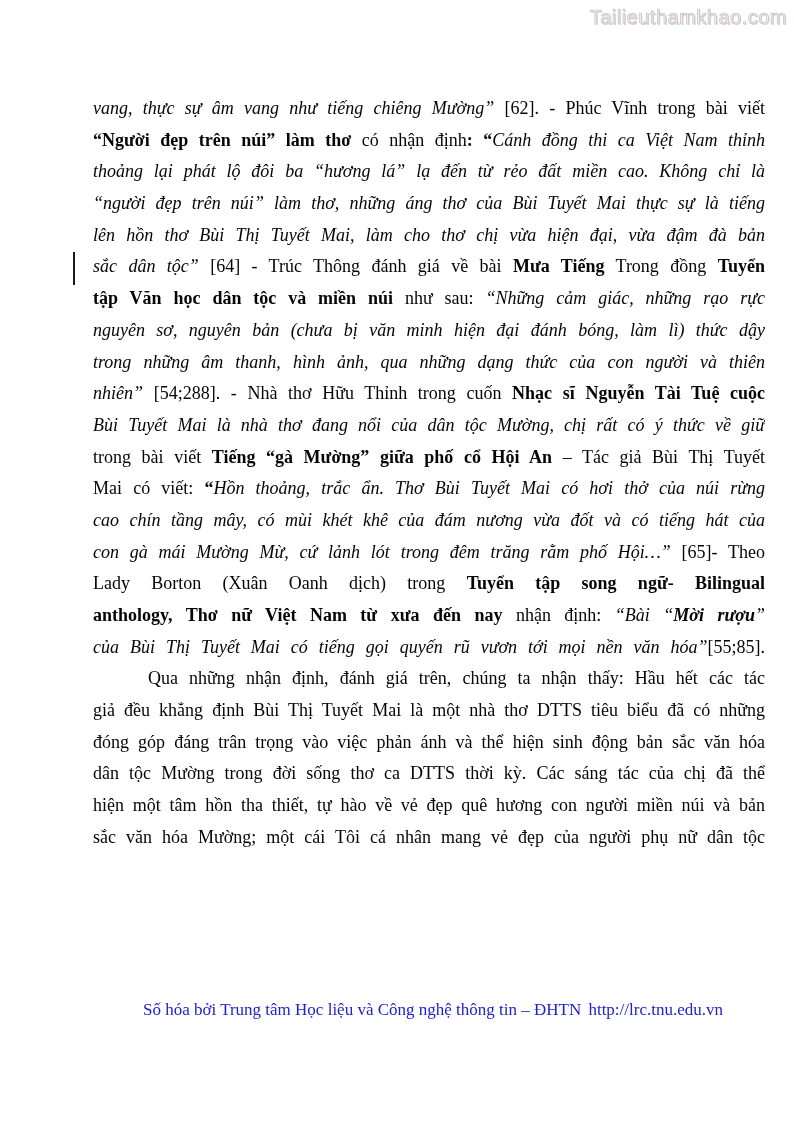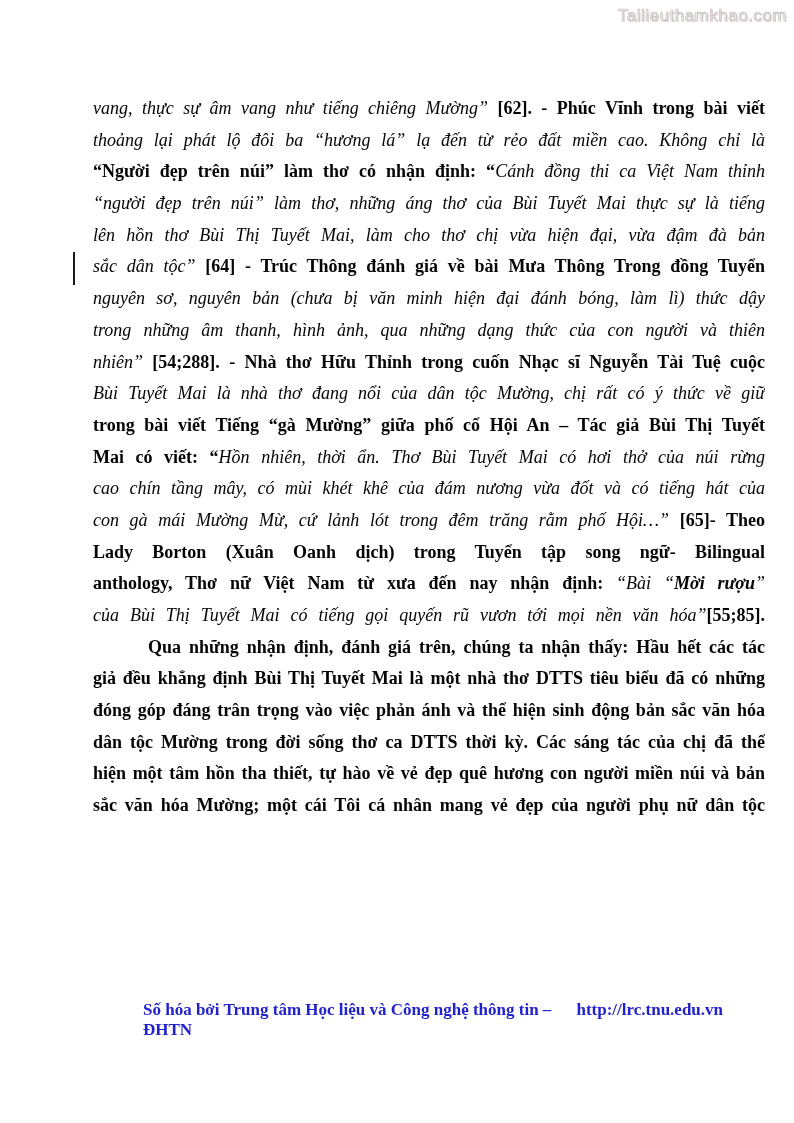--- a/index.html
+++ b/index.html
@@ -8,21 +8,21 @@
     width:794px; height:1123px;
     background:#ffffff;
     font-family:"Liberation Serif", serif;
     color:#050505;
     overflow:hidden;
   }
   .watermark {
     position:absolute;
     top:6px; right:7px;
     font-family:"Liberation Sans", sans-serif;
-    font-size:17px;
+    font-size:20px;
     letter-spacing:0.5px;
     color:#f4f0f0;
     -webkit-text-stroke:0.7px #c8bebe;
     text-shadow:1px 1px 0 #dcd4d4;
     user-select:none;
   }
   .change-bar {
     position:absolute;
     left:73px; top:252px;
     width:2px; height:33px;
@@ -37,63 +37,63 @@
   .line {
     height:31.7px;
     line-height:31.7px;
     text-align:justify;
     text-align-last:justify;
     text-justify:inter-word;
     overflow:hidden;
     white-space:normal;
   }
   .line.indent { text-indent:55px; }
-  .s-n { font-style:normal; font-weight:bold; }
+  .s-n { font-style:normal; font-weight:normal; }
   .s-i { font-style:italic; }
   .s-b { font-weight:bold; }
   .s-bi { font-weight:bold; font-style:italic;margin-top:32px; }
   .s-rev { border-bottom:1.5px solid #6aa3dc; }
   .footer {
     position:absolute;
     left:93px; top:1000px;
     width:672px;
     display:flex;
     justify-content:space-between;
     align-items:baseline;
     font-size:17px;
     color:#2222cc;
   }
-  .footer-note { padding-left:50px;font-weight:bold; }
+  .footer-note { padding-left:50px; }
   .footer-link {
     color:#2222cc;
     text-decoration:none;
     margin-right:42px;
     cursor:pointer;
-    font-weight:bold;
   }
 </style>
 </head>
 <body>
 
 <div class="page">
   <div class="watermark">Tailieuthamkhao.com</div>
   <div class="change-bar"></div>
   <div class="body-text">
       <div class="line"><span class="s-i">vang, thực sự âm vang như tiếng chiêng Mường” </span><span class="s-n">[62]. - Phúc Vĩnh trong bài viết</span></div>
+      <div class="line"><span class="s-b">“Người đẹp trên núi” làm thơ </span><span class="s-n">có nhận định</span><span class="s-b">: “</span><span class="s-i">Cánh đồng thi ca Việt Nam thỉnh</span></div>
       <div class="line"><span class="s-i">thoảng lại phát lộ đôi ba “hương lá” lạ đến từ rẻo đất miền cao. Không chỉ là</span></div>
-      <div class="line"><span class="s-b">“Người đẹp trên núi” làm thơ </span><span class="s-n">có nhận định</span><span class="s-b">: “</span><span class="s-i">Cánh đồng thi ca Việt Nam thỉnh</span></div>
       <div class="line"><span class="s-i">“người đẹp trên núi” làm thơ, những áng thơ của Bùi Tuyết Mai thực sự là tiếng</span></div>
       <div class="line"><span class="s-i">lên hồn thơ Bùi Thị Tuyết Mai, làm cho thơ chị vừa hiện đại, vừa đậm đà bản</span></div>
-      <div class="line"><span class="s-i">sắc dân tộc”</span><span class="s-n"> [64] - Trúc Thông đánh giá về bài </span><span class="s-b">Mưa Thông</span><span class="s-n"> Trong đồng </span><span class="s-b">Tuyển</span></div>
+      <div class="line"><span class="s-i">sắc dân tộc”</span><span class="s-n"> [64] - Trúc Thông đánh giá về bài </span><span class="s-b">Mưa Tiếng</span><span class="s-n"> Trong đồng </span><span class="s-b">Tuyển</span></div>
+      <div class="line"><span class="s-b">tập Văn học dân tộc và miền núi</span><span class="s-n"> như sau: </span><span class="s-i">“Những cảm giác, những rạo rực</span></div>
       <div class="line"><span class="s-i">nguyên sơ, nguyên bản (chưa bị văn minh hiện đại đánh bóng, làm lì) thức dậy</span></div>
       <div class="line"><span class="s-i">trong những âm thanh, hình ảnh, qua những dạng thức của con người và thiên</span></div>
       <div class="line"><span class="s-i">nhiên” </span><span class="s-n">[54;288]. - Nhà thơ Hữu Thỉnh trong cuốn </span><span class="s-b">Nhạc sĩ Nguyễn Tài Tuệ cuộc</span></div>
       <div class="line"><span class="s-i">Bùi Tuyết Mai là nhà thơ đang nổi của dân tộc Mường, chị rất có ý thức về giữ</span></div>
       <div class="line"><span class="s-n">trong bài viết </span><span class="s-b">Tiếng “gà Mường” giữa phố cổ Hội An</span><span class="s-n"> – Tác giả Bùi Thị Tuyết</span></div>
-      <div class="line"><span class="s-n">Mai có viết: </span><span class="s-b">“</span><span class="s-i">Hồn nhiên, thời ẩn.  Thơ Bùi Tuyết Mai có hơi thở của núi rừng</span></div>
+      <div class="line"><span class="s-n">Mai có viết: </span><span class="s-b">“</span><span class="s-i">Hồn thoảng, trắc ẩn.  Thơ Bùi Tuyết Mai có hơi thở của núi rừng</span></div>
       <div class="line"><span class="s-i">cao chín tầng mây, có mùi khét khê của đám nương vừa đốt và có tiếng hát của</span></div>
       <div class="line"><span class="s-i">con gà mái Mường Mừ,  cứ lảnh lót trong đêm trăng rằm phố Hội…” </span><span class="s-n">[65]- Theo</span></div>
       <div class="line"><span class="s-n">Lady Borton (Xuân Oanh dịch) trong </span><span class="s-b">Tuyển tập song ngữ- Bilingual</span></div>
       <div class="line"><span class="s-b">anthology, Thơ nữ Việt Nam từ xưa đến nay </span><span class="s-n">nhận định: </span><span class="s-i">“Bài “</span><span class="s-bi">Mời rượu</span><span class="s-i">”</span></div>
       <div class="line"><span class="s-i">của Bùi Thị Tuyết Mai có tiếng gọi quyến rũ vươn tới mọi nền văn hóa”</span><span class="s-n">[55;85].</span></div>
       <div class="line indent"><span class="s-n">Qua những nhận định, đánh giá trên, chúng ta nhận thấy: Hầu hết các tác</span></div>
       <div class="line"><span class="s-n">giả đều khẳng định Bùi Thị Tuyết Mai là một nhà thơ DTTS tiêu biểu đã có những</span></div>
       <div class="line"><span class="s-n">đóng góp đáng trân trọng vào việc phản ánh và thể hiện sinh động bản sắc văn hóa</span></div>
       <div class="line"><span class="s-n">dân tộc Mường trong đời sống thơ ca DTTS thời kỳ. Các sáng tác của chị đã thể</span></div>
       <div class="line"><span class="s-n">hiện một tâm hồn tha thiết, tự hào về vẻ đẹp quê hương con người miền núi và bản</span></div>

